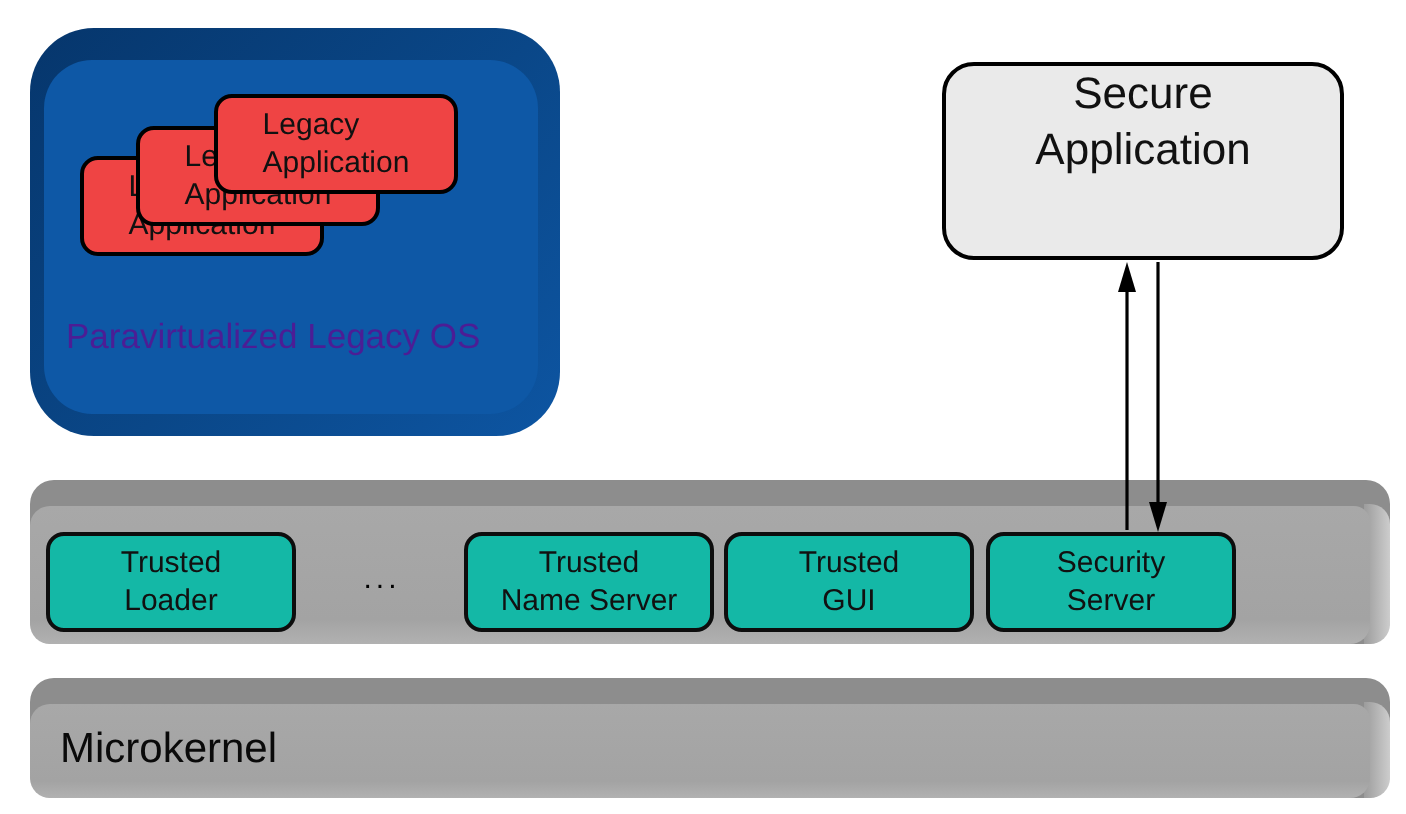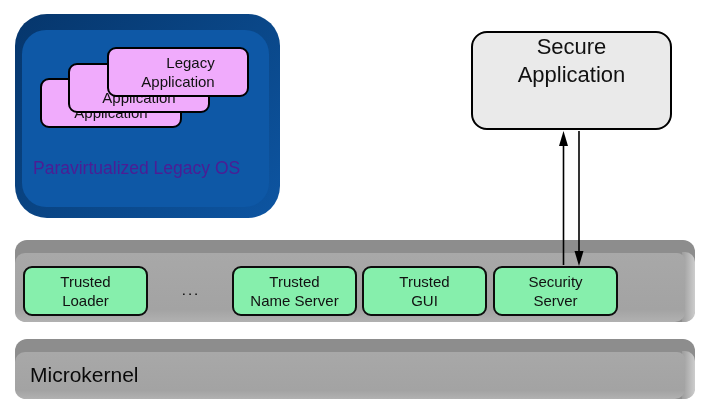--- a/index.html
+++ b/index.html
@@ -25,44 +25,44 @@
   
   .os-block{left:15px;top:14px;width:265px;height:204px;}
   .os-block .depth{border-radius:32px;
     background:linear-gradient(135deg,#06366c 0%,#0a4788 55%,#0d55a2 100%);}
   .os-block .face{top:16px;left:7px;right:11px;bottom:11px;
     background:#0e58a6;border-radius:24px;}
   .os-label{position:absolute;left:33px;top:158px;
     color:#4c1d95;font-size:17.5px;}
 
   
-  .app-box{position:absolute;box-sizing:border-box;width:142px;height:50px;
-    background:#f0abfc;border:2px solid #000;border-radius:9px;
-    display:flex;align-items:center;justify-content:center;text-align:right;
+  .app-box{position:absolute;box-sizing:border-box;width:122px;height:50px;
+    background:#ef4444;border:2px solid #000;border-radius:9px;
+    display:flex;align-items:center;justify-content:center;text-align:left;
     font-size:15px;line-height:19px;}
   .app-back{left:40px;top:78px;z-index:1;}
   .app-mid{left:68px;top:63px;z-index:2;}
   .app-front{left:107px;top:47px;z-index:3;}
 
   
   .secure-box{position:absolute;box-sizing:border-box;
     left:471px;top:31px;width:201px;height:99px;
     background:#eaeaea;border:2px solid #000;border-radius:16px;
     display:flex;justify-content:center;text-align:center;
     font-size:22px;line-height:28px;}
 
   
   .svc-bar{left:15px;top:240px;width:680px;height:82px;}
   
   .mk-bar{left:15px;top:339px;width:680px;height:60px;}
   .mk-label{position:absolute;left:30px;top:363px;font-size:21px;color:#0a0a0a;}
 
   
   .svc-box{position:absolute;box-sizing:border-box;top:266px;width:125px;height:50px;
-    background:#86efac;border:2px solid #0d0d0d;border-radius:9px;
+    background:#14b8a6;border:2px solid #0d0d0d;border-radius:9px;
     display:flex;align-items:center;justify-content:center;text-align:center;
     font-size:15px;line-height:19px;z-index:4;}
   .svc-loader{left:23px;}
   .svc-nameserver{left:232px;}
   .svc-gui{left:362px;}
   .svc-policy{left:493px;}
   .svc-ellipsis{position:absolute;left:168px;top:281px;width:46px;
     text-align:center;font-size:15px;letter-spacing:2px;color:#000;z-index:4;}
 
   

